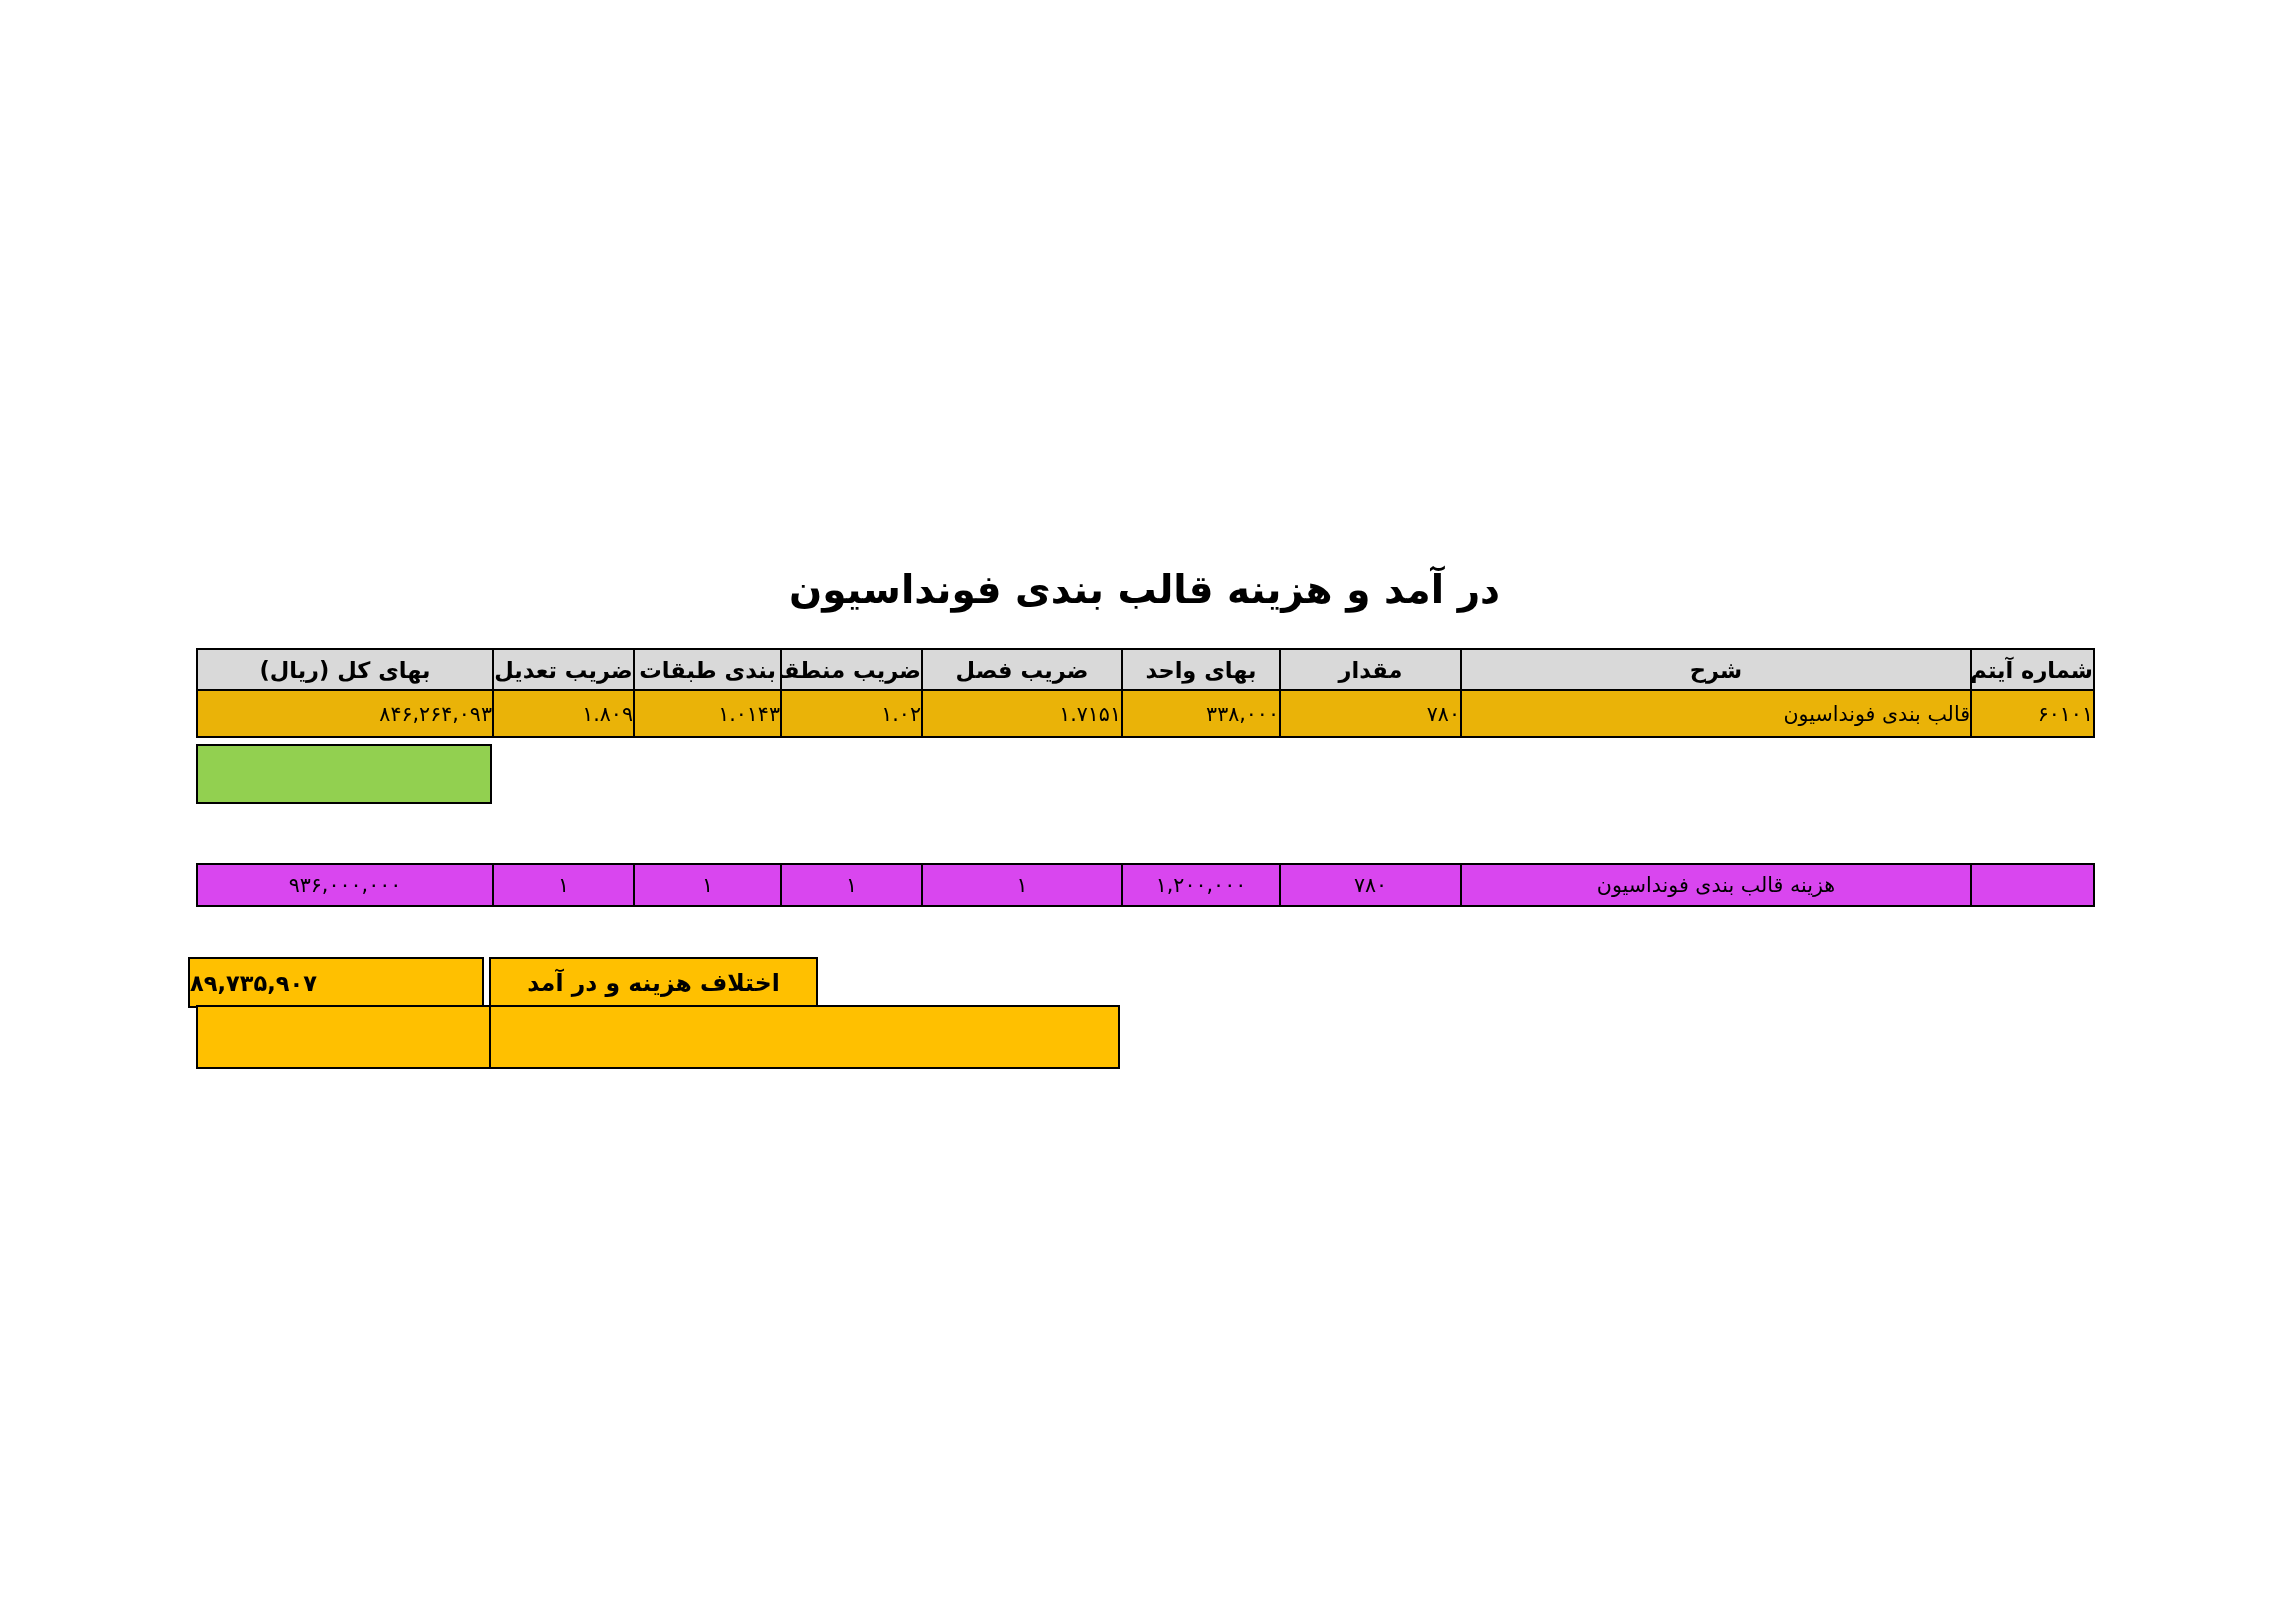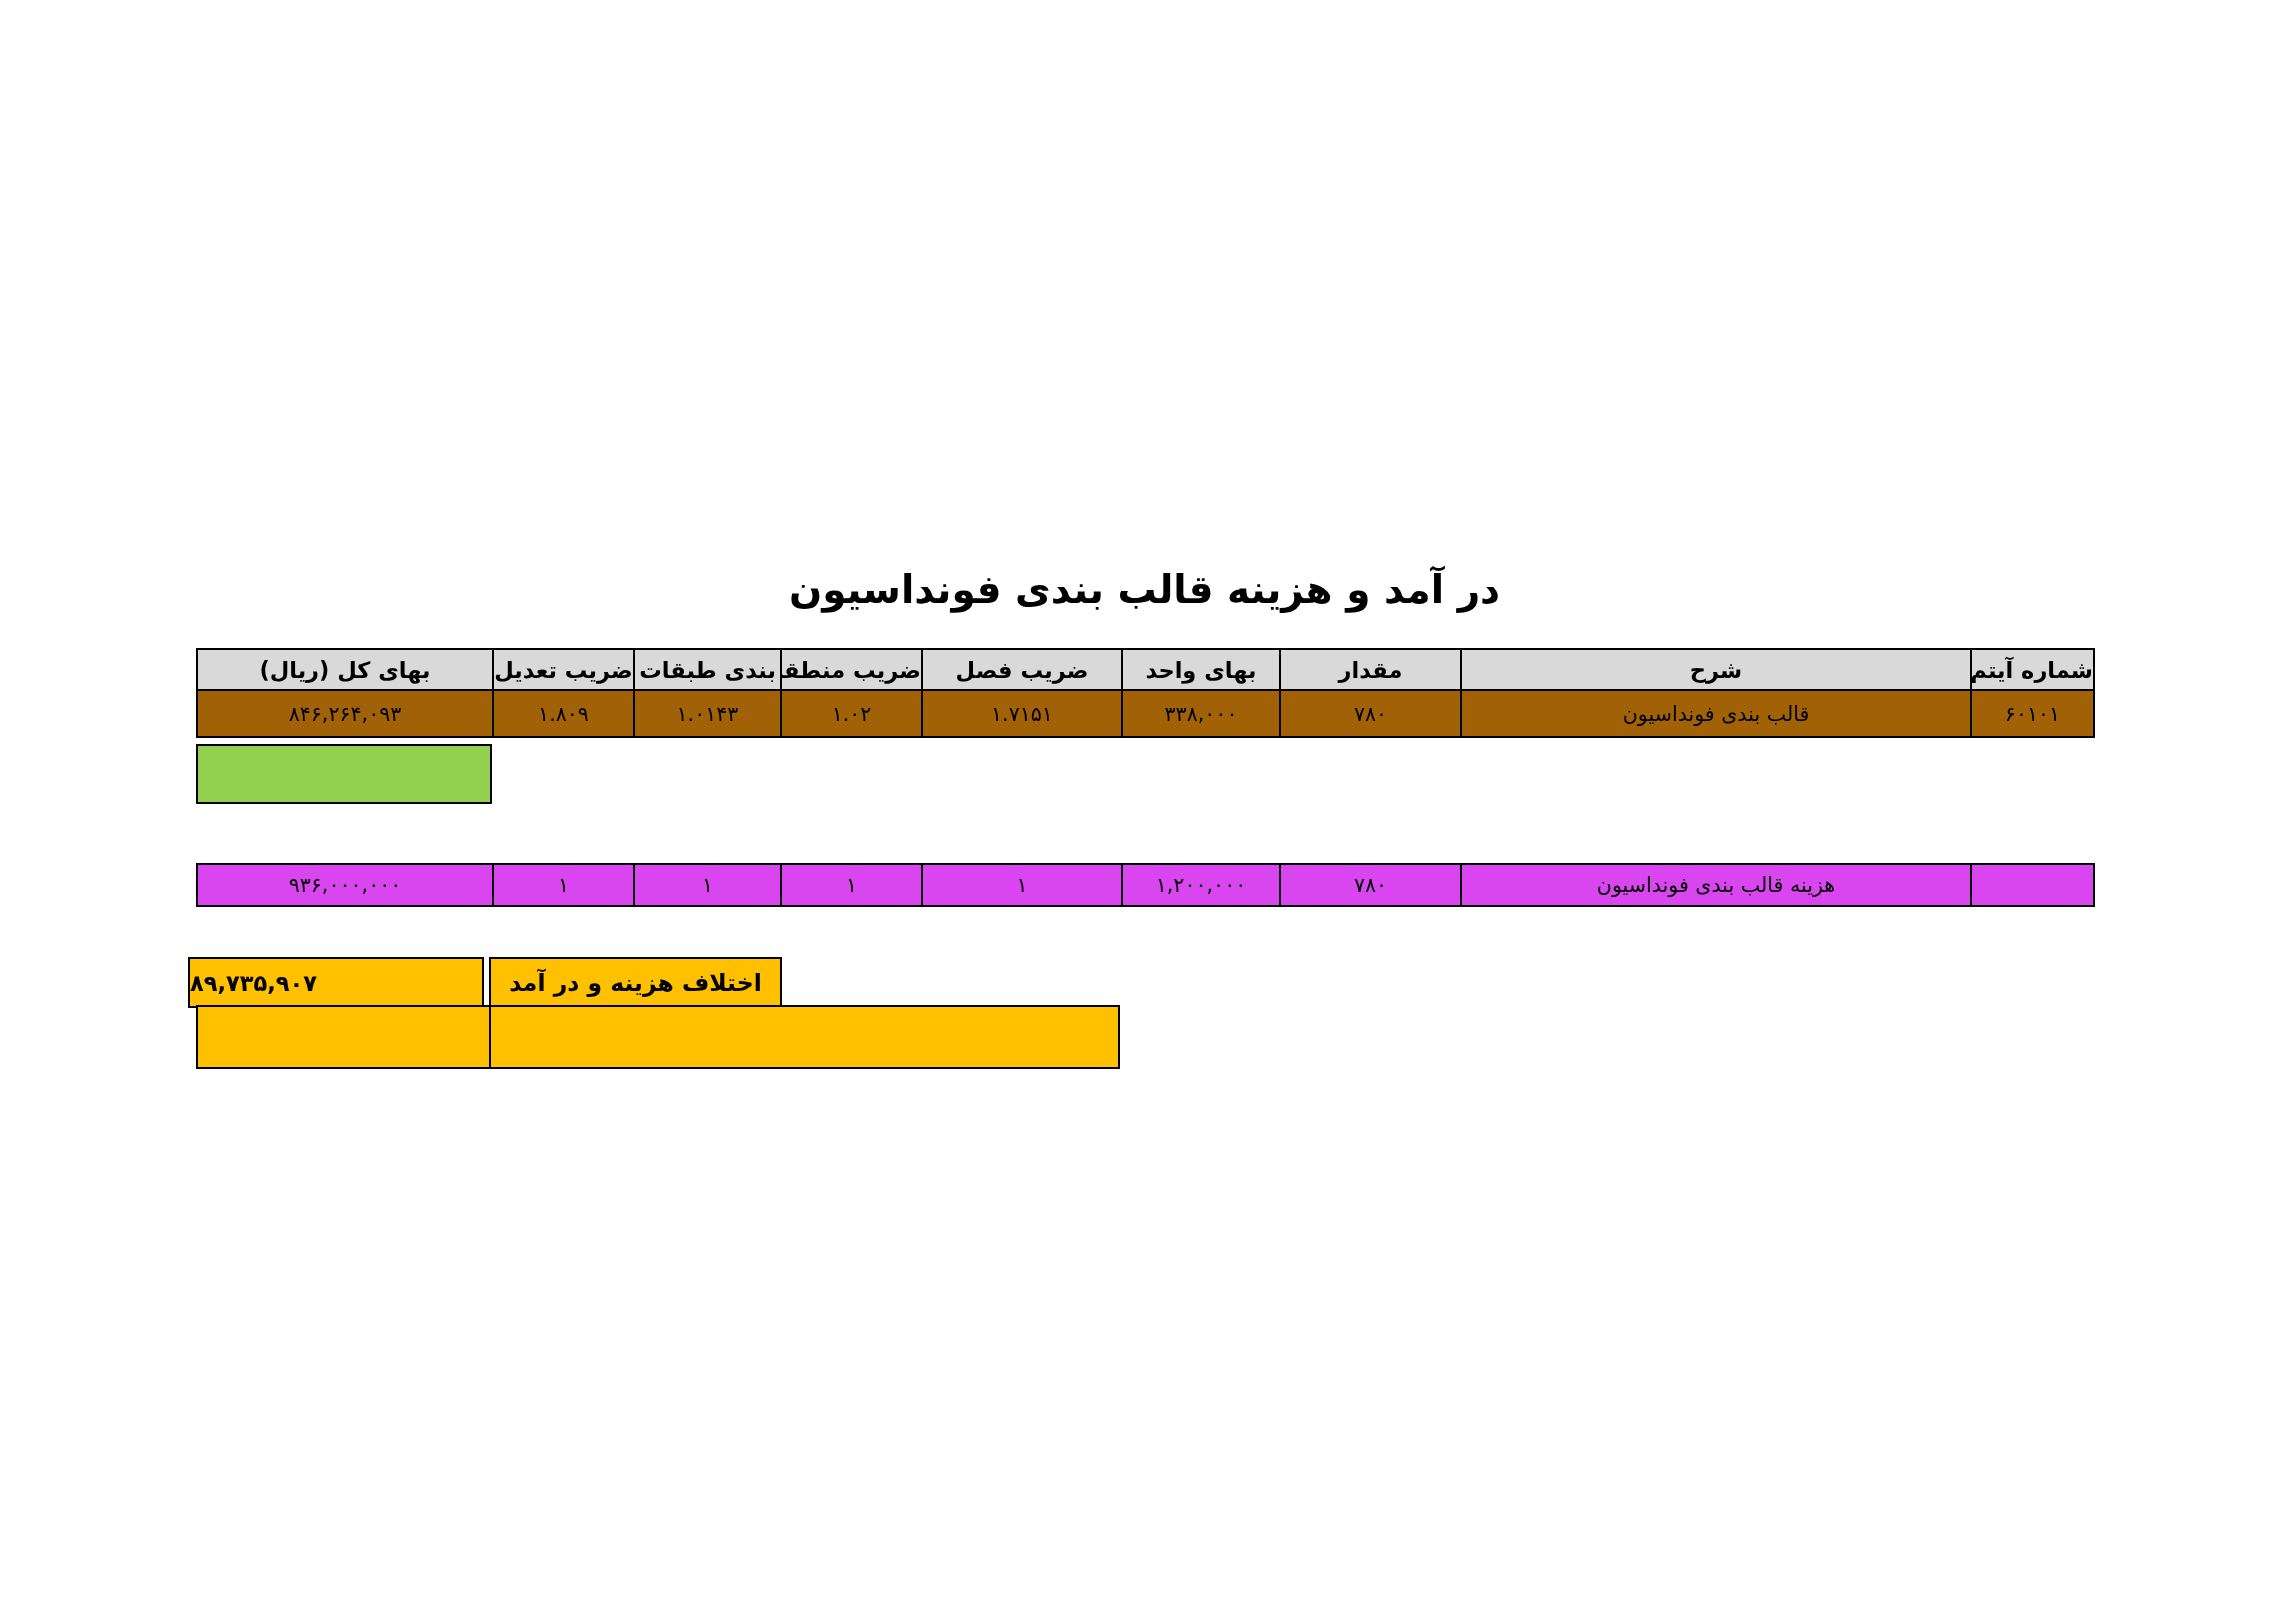--- a/index.html
+++ b/index.html
@@ -19,21 +19,21 @@
   }
   table.sheet td, table.sheet th {
     border:2.9px solid #000; color:#000; vertical-align:middle;
     overflow:hidden; white-space:nowrap; box-sizing:border-box;
     text-align:center; font-size:20.6px; font-weight:normal; padding:0;
   }
   #income-table { top:648px; }
   #income-table tr.hdr td {
     background:#D9D9D9; font-weight:bold; font-size:22.5px; height:41px;
   }
-  #income-table tr.row td { height:47px; background:#a16207; }
+  #income-table tr.row td { height:47px; background:#eab308;text-align:right; }
   #cost-table { top:863px; }
   #cost-table td { height:42px; background:#d946ef; }
   td.desc-cell { text-align:right; padding-right:7.8px; }
   td.total-red {
     background:#FF5050; font-weight:bold; font-size:22.5px;
     text-align:right; padding-right:9.8px;
   }
   .green-cell {
     position:absolute; left:196px; top:744px; width:296px; height:60px;
     background:#92D050; border:2.9px solid #000; box-sizing:border-box;
@@ -42,21 +42,21 @@
     position:absolute; background:#FFC000; border:2.9px solid #000;
     box-sizing:border-box; color:#000; display:flex; align-items:center;
     direction:rtl;
   }
   .diff-value {
     left:188px; top:957px; width:296px; height:51px;
     font-weight:bold; font-size:22.5px; justify-content:flex-end;
     padding-right:9.8px;
   }
   .diff-label {
-    left:489px; top:957px; width:293px; height:51px;
+    left:489px; top:957px; width:329px; height:51px;
     font-weight:bold; font-size:23.5px; justify-content:center;
   }
   .yellow-empty-a { left:196px; top:1005px; width:296px; height:64px; }
   .yellow-empty-b { left:489px; top:1005px; width:631px; height:64px; }
 </style>
 </head>
 <body>
 
 <div class="page">
 

